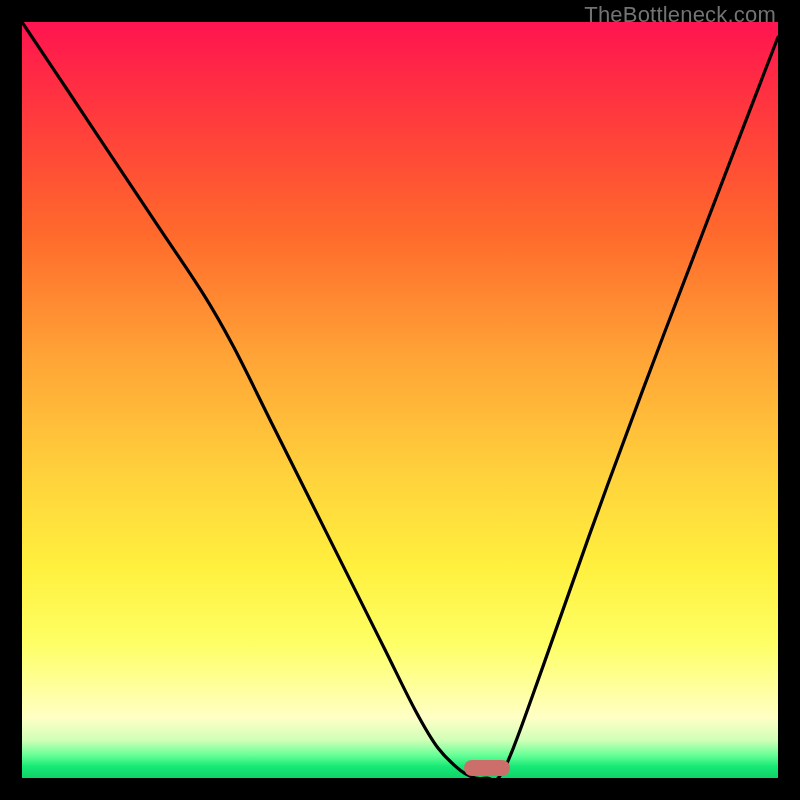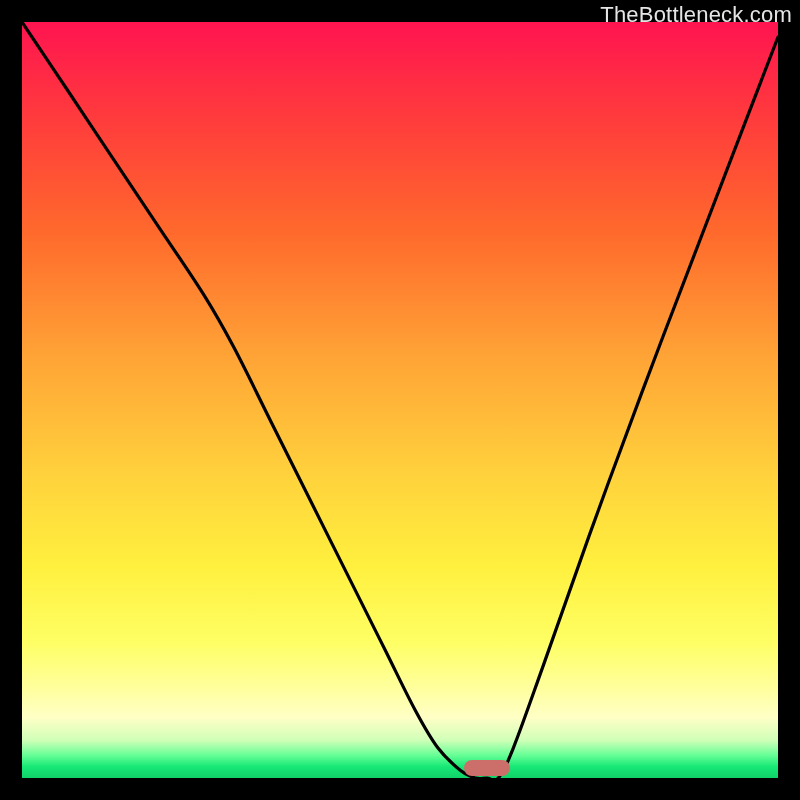--- a/index.html
+++ b/index.html
@@ -28,25 +28,25 @@
       #ffffc6 92%,
       #d0ffb8 95%,
       #66ff96 97%,
       #17e876 98.5%,
       #10d268 100%
     );
   }
   .watermark {
     position: absolute;
     top: 2px;
-    right: 8px;
+    right: 24px;
     font-family: Arial, Helvetica, sans-serif;
     font-size: 22px;
     font-weight: 500;
-    color: #e5e5e5;
+    color: #737373;
     letter-spacing: 0.2px;
   }
   .curve-svg {
     position: absolute;
     left: 0;
     top: 0;
     width: 756px;
     height: 756px;
   }
   .curve-path {

